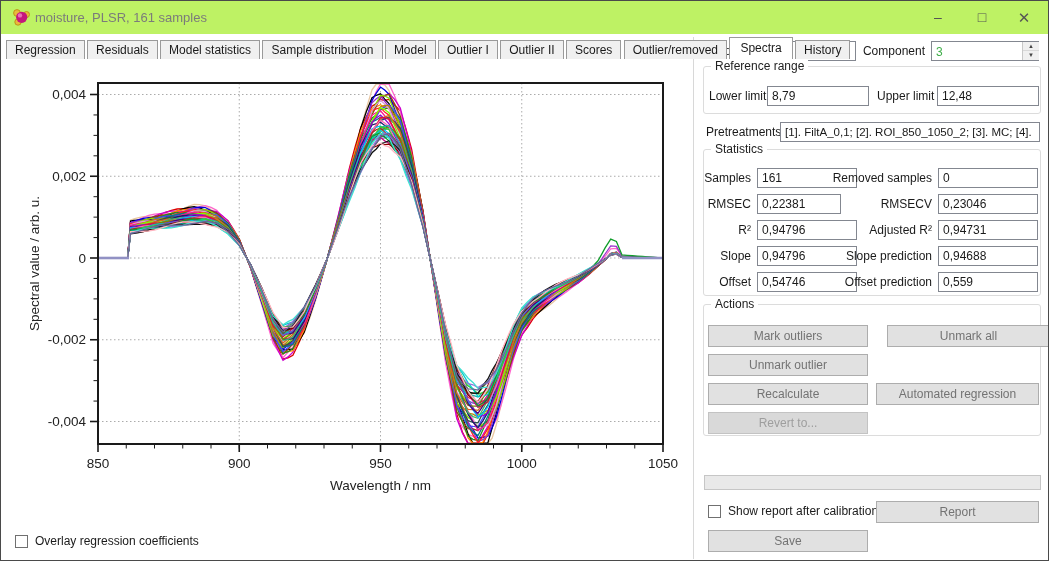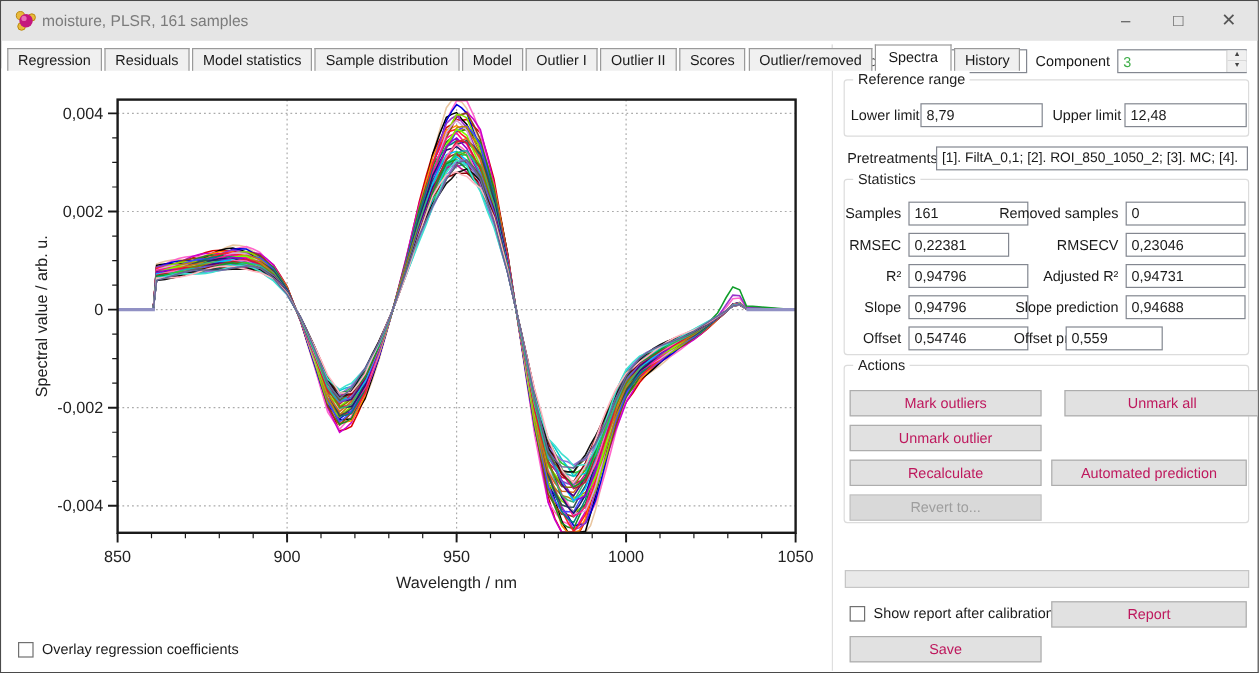--- a/index.html
+++ b/index.html
@@ -1,21 +1,21 @@
 <!DOCTYPE html>
 <html><head>
 <meta charset="utf-8">
 <style>
   * { box-sizing: border-box; margin: 0; padding: 0; }
   html,body { width:1049px; height:561px; }
   body { font-family:"Liberation Sans","DejaVu Sans",sans-serif; font-size:12px; color:#1a1a1a; background:#dcdcdc; }
   .window { position:relative; width:1049px; height:561px; background:#ffffff; border:1px solid #4a4a4a; overflow:hidden; }
 
   
-  .titlebar { position:absolute; left:0; top:0; width:100%; height:33px; background:#e5e5e5; }
+  .titlebar { position:absolute; left:0; top:0; width:100%; height:33px; background:#bef264; }
   .title-text { position:absolute; left:34px; top:9px; color:#7b7b7b; font-size:13px; }
   .app-icon { position:absolute; left:11px; top:7px; width:19px; height:19px; }
   .winbtn { position:absolute; top:0; width:44px; height:33px; text-align:center; line-height:33px; color:#555; font-size:14px; cursor:default; }
   .winbtn.min { right:88px; } .winbtn.max { right:44px; } .winbtn.close { right:2px; font-size:15px; }
 
   
   .tabstrip { position:absolute; left:5px; top:36px; height:21px; z-index:3; }
   .tab { display:inline-block; height:19px; line-height:18px; padding:0 8px; margin-right:-1px; background:#f0f0f0; border:1px solid #9a9a9a; border-bottom:none; font-size:12px; vertical-align:bottom; }
   .tab.active { background:#ffffff; height:22px; line-height:21px; padding:0 10px; position:relative; z-index:4; }
   .tabline { position:absolute; left:3px; top:57px; width:687px; height:1px; background:#c9c9c9; }
@@ -28,21 +28,21 @@
   .checkbox-row { position:absolute; display:flex; align-items:center; gap:7px; }
   .cb { width:13px; height:13px; background:#fff; border:1px solid #707070; flex:0 0 13px; }
   .overlay-row { left:14px; top:533px; z-index:5; }
 
   
   .lbl { position:absolute; height:20px; line-height:20px; white-space:nowrap; }
   .lbl.r { text-align:right; }
   .tbox { position:absolute; height:20px; line-height:18px; background:#fff; border:1px solid #838790; padding:0 4px; font-size:12px; white-space:nowrap; overflow:hidden; }
   .groupbox { position:absolute; border:1px solid #dcdcdc; border-radius:3px; }
   .grouplabel { position:absolute; top:-8px; left:7px; background:#fff; padding:0 4px; font-size:12px; color:#222; }
-  .btn { position:absolute; height:22px; background:#e1e1e1; border:1px solid #adadad; text-align:center; line-height:20px; font-size:12px; color:#be185d; }
+  .btn { position:absolute; height:22px; background:#e1e1e1; border:1px solid #adadad; text-align:center; line-height:20px; font-size:12px; color:#737373; }
   .btn.disabled { background:#d9d9d9; border-color:#c3c3c3; color:#9e9e9e; }
   .progress { position:absolute; left:703px; top:474px; width:337px; height:15px; background:#e9e9e9; border:1px solid #c6c6c6; }
   .spinner { position:absolute; height:20px; background:#fff; border:1px solid #838790; }
   .spin-val { position:absolute; left:4px; top:1px; line-height:18px; color:#3fae49; }
   .spin-btns { position:absolute; right:0; top:0; width:16px; height:18px; border-left:1px solid #c8c8c8; }
   .spin-btn { width:16px; height:9px; background:#f0f0f0; font-size:6px; line-height:9px; text-align:center; color:#444; border:none; display:block; }
   .spin-btn.up { border-bottom:1px solid #d8d8d8; }
 </style>
 </head>
 <body>
@@ -237,30 +237,30 @@
   <span class="tbox" style="left:937px; top:219px; width:100px;">0,94731</span>
 
   <span class="lbl r" style="left:688px; top:245px; width:62px;">Slope</span>
   <span class="tbox" style="left:756px; top:245px; width:100px;">0,94796</span>
   <span class="lbl r" style="left:820px; top:245px; width:111px;">Slope prediction</span>
   <span class="tbox" style="left:937px; top:245px; width:100px;">0,94688</span>
 
   <span class="lbl r" style="left:688px; top:271px; width:62px;">Offset</span>
   <span class="tbox" style="left:756px; top:271px; width:100px;">0,54746</span>
   <span class="lbl r" style="left:820px; top:271px; width:111px;">Offset prediction</span>
-  <span class="tbox" style="left:887px; top:271px; width:81px;">0,559</span>
+  <span class="tbox" style="left:937px; top:271px; width:100px;">0,559</span>
 
   <div class="groupbox" style="left:702px; top:303px; width:338px; height:132px;">
     <span class="grouplabel">Actions</span>
   </div>
   <span class="btn" style="left:707px; top:324px; width:160px;">Mark outliers</span>
   <span class="btn" style="left:875px; top:324px; width:163px;margin-left:11px;">Unmark all</span>
   <span class="btn" style="left:707px; top:353px; width:160px;">Unmark outlier</span>
   <span class="btn" style="left:707px; top:382px; width:160px;">Recalculate</span>
-  <span class="btn" style="left:875px; top:382px; width:163px;">Automated prediction</span>
+  <span class="btn" style="left:875px; top:382px; width:163px;">Automated regression</span>
   <span class="btn disabled" style="left:707px; top:411px; width:160px;">Revert to...</span>
 
   <div class="progress"></div>
 
   <div class="checkbox-row" style="left:707px; top:503px;">
     <span class="cb"></span>
     <span>Show report after calibration</span>
   </div>
   <span class="btn" style="left:875px; top:500px; width:163px;">Report</span>
   <span class="btn" style="left:707px; top:529px; width:160px;">Save</span>

